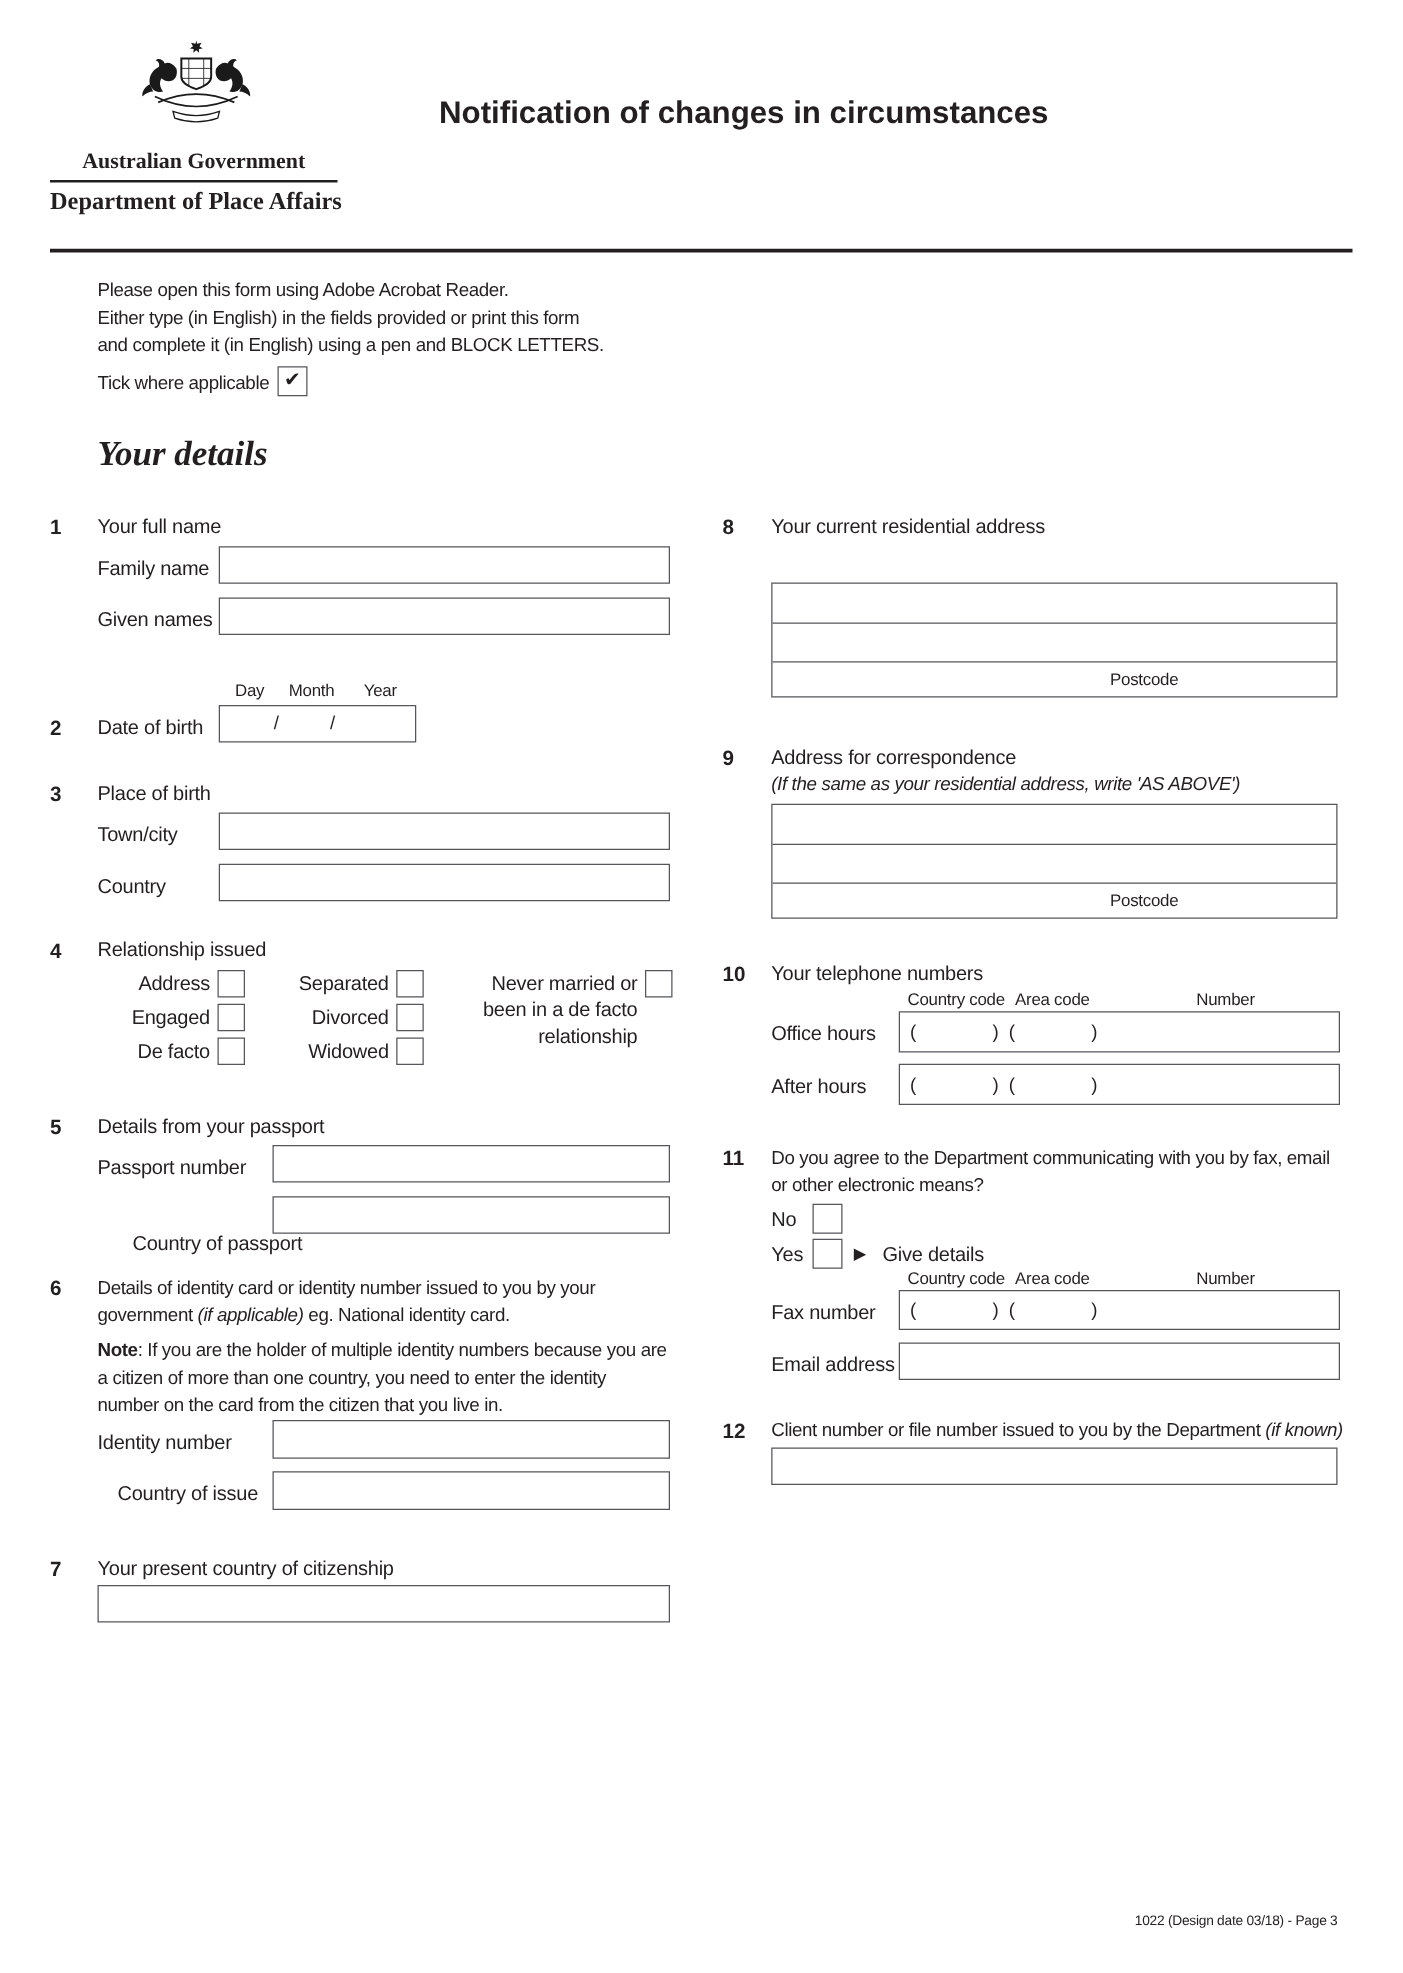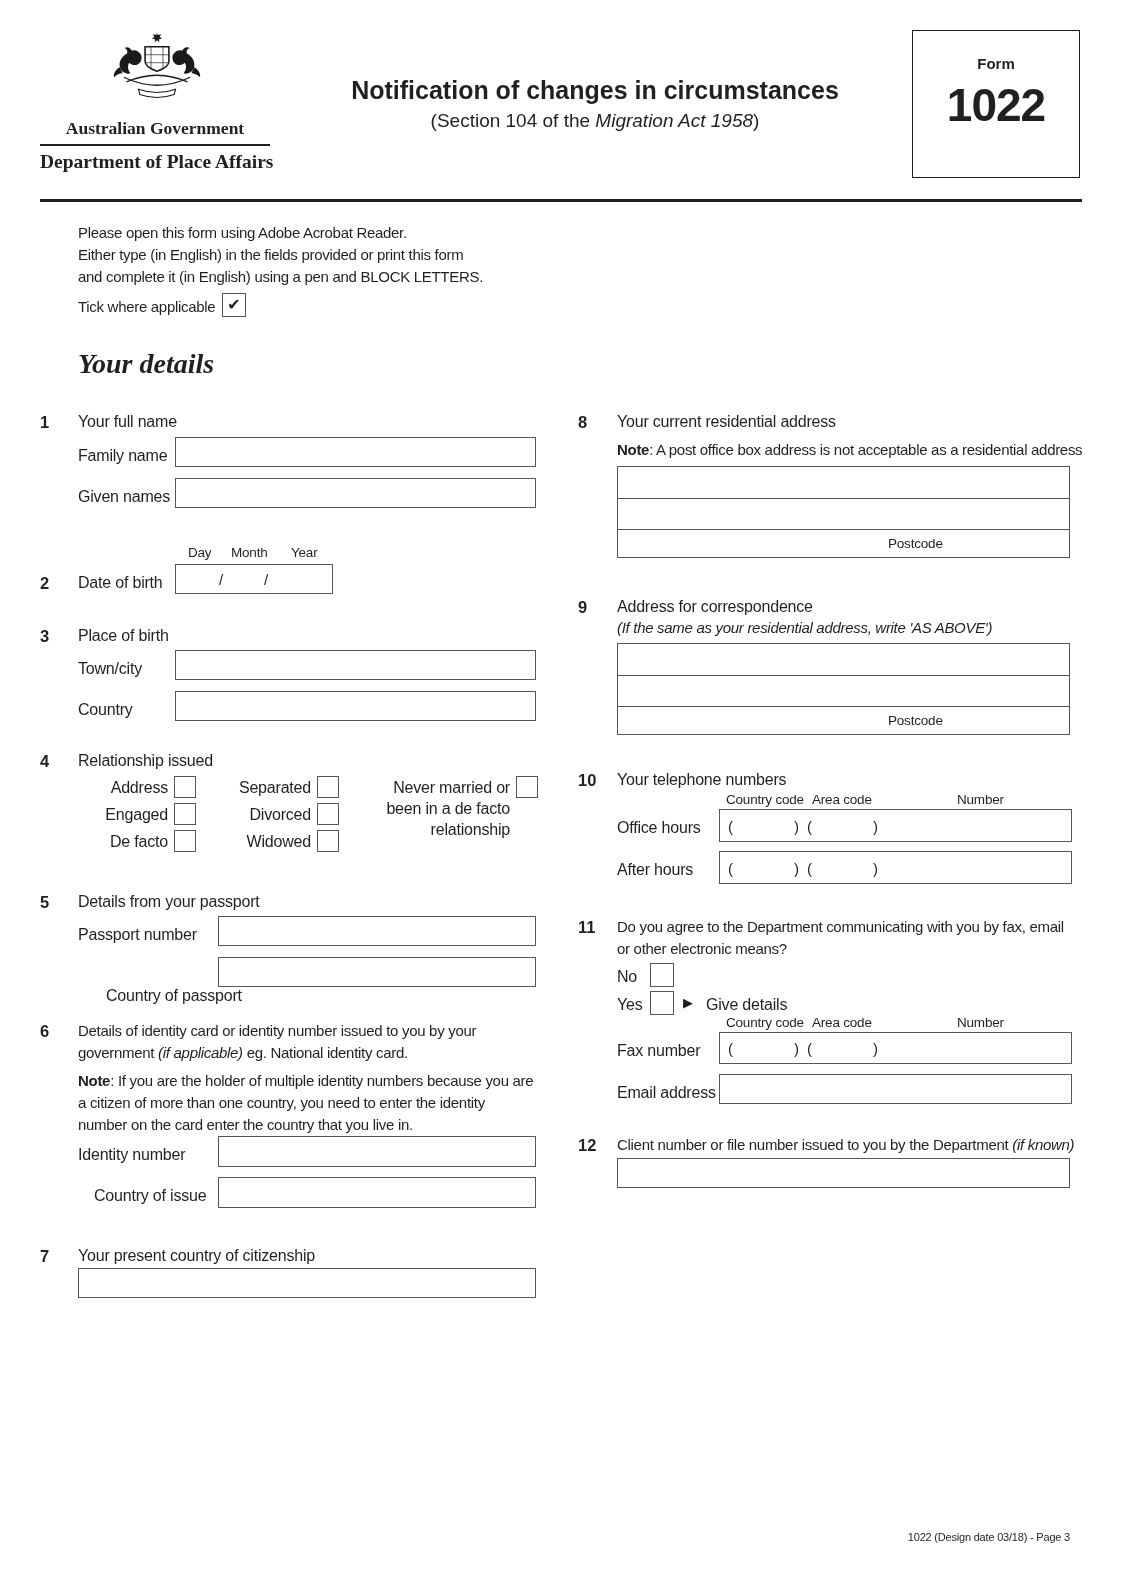--- a/index.html
+++ b/index.html
@@ -43,28 +43,21 @@
       <path d="M30,72 Q80,96 130,72" stroke-width="2"></path>
       <path d="M34,79 Q80,59 126,79" stroke-width="2"></path>
       <path d="M52,90 Q80,100 108,90 L106,98 Q80,107 54,98 Z" stroke-width="1.6"></path>
     </g>
   </svg>
   <div class="r serif b" style="left:40px;top:118px;width:230px;text-align:center;font-size:17.5px;">Australian Government</div>
   <div class="rule" style="left:40px;top:144px;width:230px;height:2px;"></div>
   <div class="r serif b" style="left:40px;top:151px;font-size:19.5px;white-space:nowrap;">Department of Place Affairs</div>
 
   <div class="r b" style="left:300px;top:76px;width:590px;text-align:center;font-size:25px;white-space:nowrap;">Notification of changes in circumstances</div>
-  <div class="r" style="left:300px;top:110px;width:590px;text-align:center;font-size:19px;white-space:nowrap;">
-    <span>(Section 104 of the </span><span class="it">Migration Act 1958</span><span>)</span>
-  </div>
-
-  <div class="r" style="left:912px;top:30px;width:168px;height:148px;border:1.5px solid #231f20;box-sizing:border-box;">
-    <div class="b" style="text-align:center;margin-top:24px;font-size:15px;">Form</div>
-    <div class="b" style="text-align:center;margin-top:6px;font-size:46px;letter-spacing:-1px;">1022</div>
-  </div>
+
 
   <div class="rule" style="left:40px;top:199px;width:1042px;height:2.5px;"></div>
 
   <div class="r p" style="left:78px;top:224px;">Please open this form using Adobe Acrobat Reader.</div>
   <div class="r p" style="left:78px;top:246px;">Either type (in English) in the fields provided or print this form</div>
   <div class="r p" style="left:78px;top:268px;">and complete it (in English) using a pen and BLOCK LETTERS.</div>
   <div class="r p" style="left:78px;top:298px;">Tick where applicable</div>
   <div class="cb cb24" style="left:222px;top:293px;text-align:center;line-height:22px;font-weight:700;font-size:16px;">
     <span>✔</span>
   </div>
@@ -123,35 +116,32 @@
 
   <div class="r n" style="left:40px;top:1022px;">6</div>
   <div class="r p" style="left:78px;top:1022px;">Details of identity card or identity number issued to you by your</div>
   <div class="r p" style="left:78px;top:1044px;">
     <span>government </span><span class="it">(if applicable)</span><span> eg. National identity card.</span>
   </div>
   <div class="r p" style="left:78px;top:1072px;">
     <span class="b">Note</span><span>: If you are the holder of multiple identity numbers because you are</span>
   </div>
   <div class="r p" style="left:78px;top:1094px;">a citizen of more than one country, you need to enter the identity</div>
-  <div class="r p" style="left:78px;top:1116px;">number on the card enter the country that you live in.</div>
+  <div class="r p" style="left:78px;top:1116px;">number on the card from the citizen that you live in.</div>
   <div class="r t" style="left:78px;top:1146px;">Identity number</div>
   <input class="tin" style="left: 218px; top: 1136px; width: 318px; height: 31px;" type="text" value="">
   <div class="r t" style="left:94px;top:1187px;">Country of issue</div>
   <input class="tin" style="left: 218px; top: 1177px; width: 318px; height: 31px;" type="text" value="">
 
   <div class="r n" style="left:40px;top:1247px;">7</div>
   <div class="r t" style="left:78px;top:1247px;">Your present country of citizenship</div>
   <input class="tin" style="left: 78px; top: 1268px; width: 458px; height: 30px;" type="text" value="">
 
   <div class="r n" style="left:578px;top:413px;">8</div>
   <div class="r t" style="left:617px;top:413px;">Your current residential address</div>
-  <div class="r p" style="left:617px;top:441px;">
-    <span class="b">Note</span><span>: A post office box address is not acceptable as a residential address</span>
-  </div>
   <div class="box" style="left:617px;top:466px;width:453px;height:92px;">
     <div class="arow" style="top:0;height:31px;"></div>
     <div class="hline" style="top:31px;"></div>
     <div class="arow" style="top:32px;height:30px;"></div>
     <div class="hline" style="top:62px;"></div>
     <div class="arow" style="top:63px;height:27px;">
       <span class="s" style="position:absolute;left:270px;top:6px;">Postcode</span>
     </div>
   </div>
 

